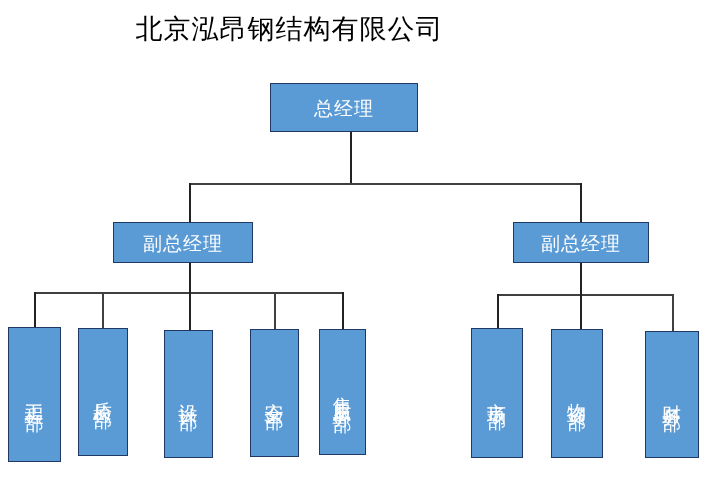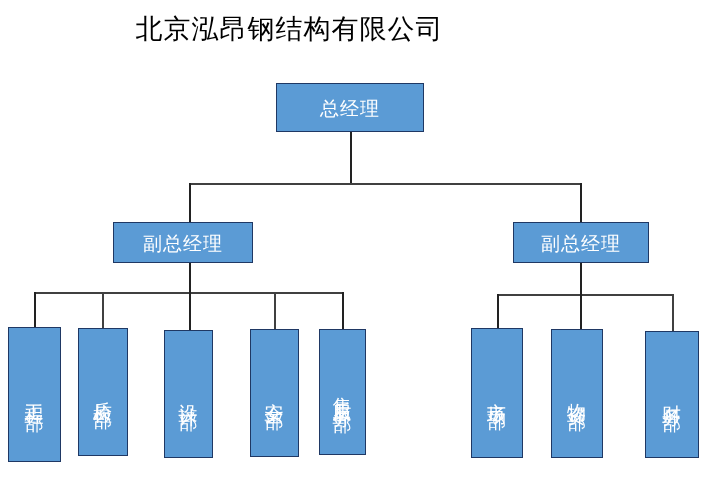--- a/index.html
+++ b/index.html
@@ -103,21 +103,21 @@
   <div class="line v dark" style="left:342px; top:292px; height:38px;"></div>
 
   <div class="line v dark" style="left:580px; top:262px; height:33px;"></div>
 
   <div class="line h" style="left:497px; top:294px; width:176px;"></div>
 
   <div class="line v dark" style="left:497px; top:294px; height:35px;"></div>
   <div class="line v dark" style="left:580px; top:294px; height:36px;"></div>
   <div class="line v" style="left:672px; top:294px; height:38px;"></div>
 
-  <div class="node horiz" style="left:276px; top:83px; width:148px; height:49px;">
+  <div class="node horiz" style="left:270px; top:83px; width:148px; height:49px;">
     <span class="node-label">总经理</span>
   </div>
 
   <div class="node horiz" style="left:113px; top:222px; width:140px; height:41px;">
     <span class="node-label">副总经理</span>
   </div>
   <div class="node horiz" style="left:513px; top:222px; width:136px; height:41px;">
     <span class="node-label">副总经理</span>
   </div>
 

